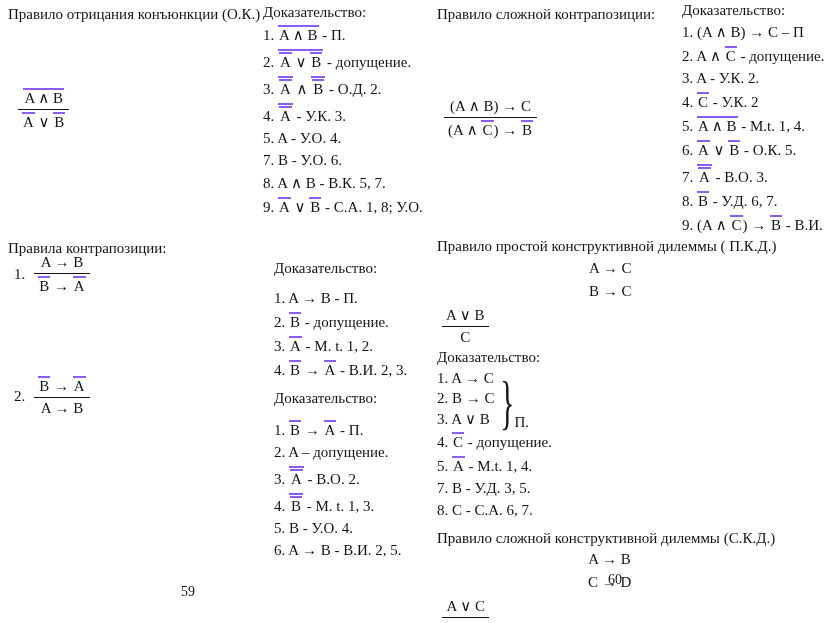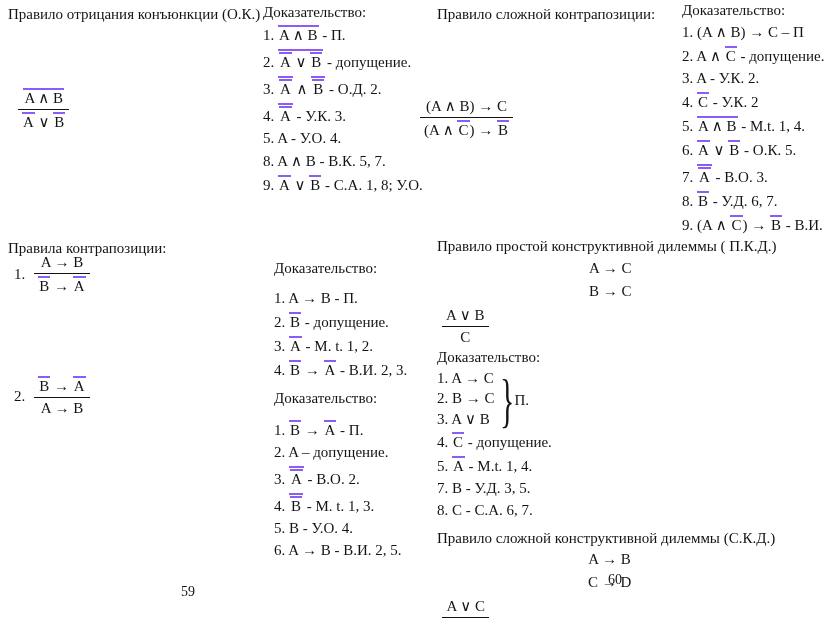--- a/index.html
+++ b/index.html
@@ -13,21 +13,21 @@
   .ol { display:inline-block; border-top:2px solid #8b5cf6; padding:1px 1px 0 1px; line-height:1.05; }
   
   .frac { display:inline-block; text-align:center; vertical-align:middle; }
   .frac .num { display:block; padding:0 4px 2px 4px; white-space:nowrap; }
   .frac .den { display:block; border-top:1px solid #141414; padding:2px 4px 0 4px; white-space:nowrap; }
   .rule-row { display:flex; align-items:center; gap:9px; }
   .proof-title { margin-bottom:4px; }
   .gap .proof-title { margin-bottom:13px; }
   .step { margin-bottom:5px; white-space:nowrap; }
   .premises .step { margin-bottom:6px;text-align:center; }
-  .brace-group { display:flex; align-items:center; margin-top:2px; }
+  .brace-group { display:flex; align-items:flex-end; margin-top:2px; }
   .brace-steps .step { margin-bottom:3px; }
   .brace { font-size:60px; line-height:0.95; display:inline-block; transform:scaleX(0.5); transform-origin:center; width:20px; text-align:center; font-weight:400; }
   .brace-label { margin-left:0px; }
   .page-number { font-size:14px; }
   .section-title { white-space:nowrap; }
 </style>
 </head>
 <body>
 
 <div class="abs section-title" style="left:8px; top:6px;">Правило отрицания конъюнкции (О.К.)</div>
@@ -38,28 +38,29 @@
 </span>
 
 <div class="abs" style="left:263px; top:4px;">
   <div class="proof-title">Доказательство:</div>
   <div>
       <div class="step">1. <span class="ol">A ∧ B</span> - П.</div>
       <div class="step">2. <span class="ol"><span class="ol">A</span> ∨ <span class="ol">B</span></span> - допущение.</div>
       <div class="step">3. <span class="ol"><span class="ol">A</span></span> ∧ <span class="ol"><span class="ol">B</span></span> - О.Д. 2.</div>
       <div class="step">4. <span class="ol"><span class="ol">A</span></span> - У.К. 3.</div>
       <div class="step">5. A - У.О. 4.</div>
+      <div class="step">7. B - У.О. 6.</div>
       <div class="step">8. A ∧ B - В.К. 5, 7.</div>
       <div class="step">9. <span class="ol">A</span> ∨ <span class="ol">B</span> - С.А. 1, 8; У.О.</div>
     </div>
 </div>
 
 <div class="abs section-title" style="left:437px; top:6px;">Правило сложной контрапозиции:</div>
 
-<span class="abs frac" style="left:420px; top:97px;">
+<span class="abs frac" style="left:444px; top:97px;">
   <span class="num">(A ∧ B) → C</span>
   <span class="den">(A ∧ <span class="ol">C</span>) → <span class="ol">B</span></span>
 </span>
 
 <div class="abs" style="left:682px; top:2px;">
   <div class="proof-title">Доказательство:</div>
   <div>
       <div class="step">1. (A ∧ B) → C – П</div>
       <div class="step">2. A ∧ <span class="ol">C</span> - допущение.</div>
       <div class="step">3. A - У.К. 2.</div>

